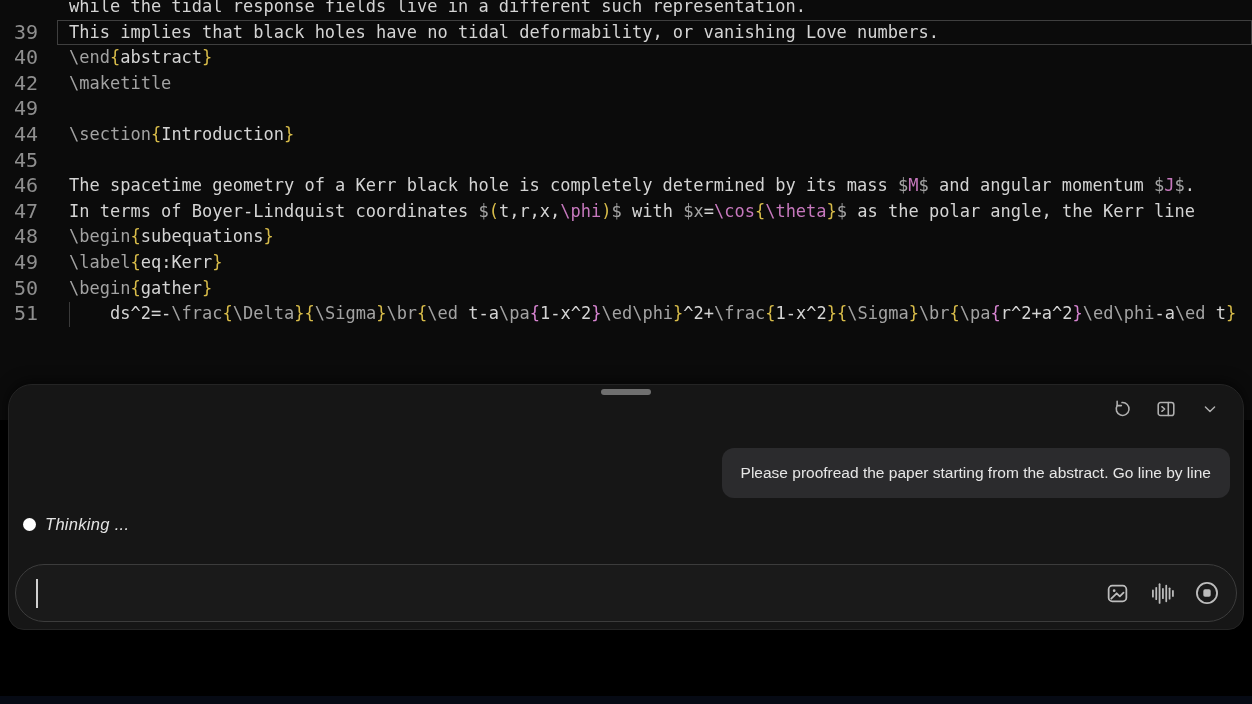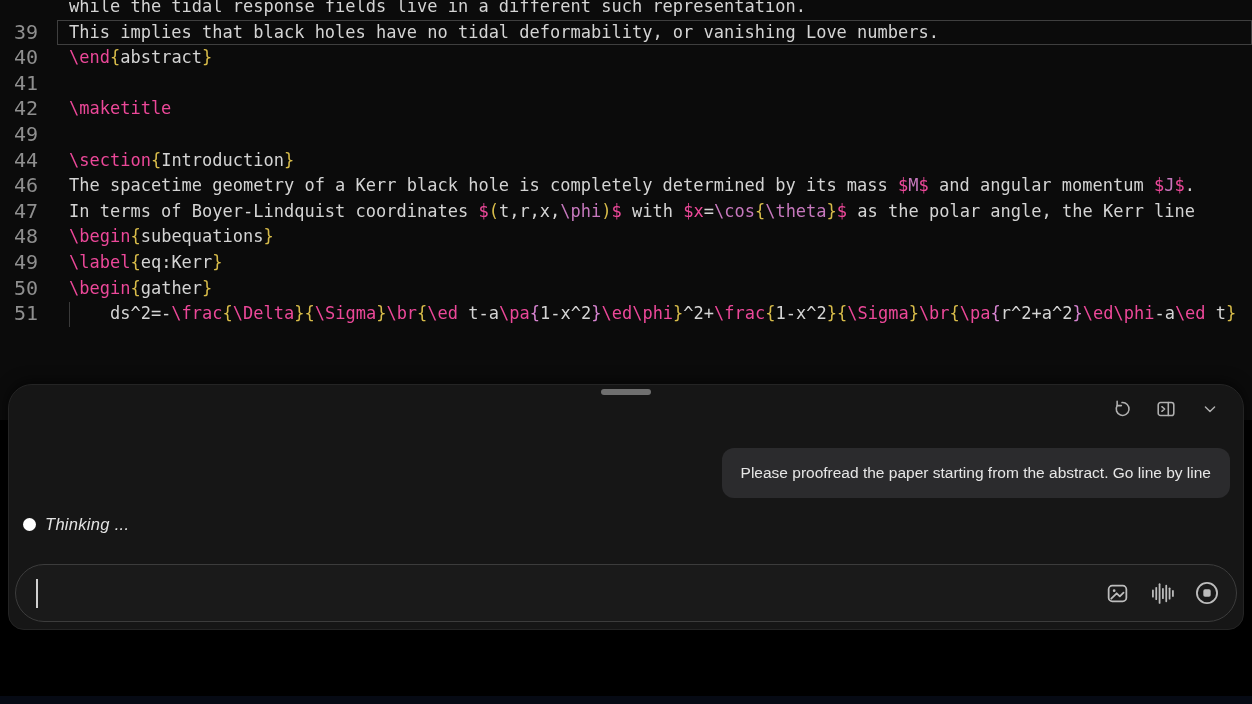--- a/index.html
+++ b/index.html
@@ -10,21 +10,21 @@
   .editor{position:absolute;top:0;left:0;width:1252px;height:420px;background:#0b0b0b;overflow:hidden;}
   .rows{position:absolute;top:-6px;left:0;right:0;}
   .row{display:flex;height:25.6px;line-height:25.6px;position:relative;
        font-family:"DejaVu Sans Mono","Liberation Mono",monospace;font-size:17px;}
   .gutter{width:38px;flex:none;text-align:right;color:#8f8f8f;font-size:20px;}
   .code{flex:1;padding-left:31px;white-space:pre;color:#d4d4d4;}
   .row.current::after{content:'';position:absolute;left:57px;right:0;top:0;bottom:0;
        border:1px solid #3f3f3f;pointer-events:none;}
   .indent-guide{position:absolute;left:69px;top:1px;bottom:0;width:1px;background:#3a3a3a;}
   .tok-t{color:#d4d4d4;}
-  .tok-c{color:#ec4899;}
+  .tok-c{color:#a3a3a3;}
   .tok-b1{color:#d8bc4a;}
   .tok-b2{color:#d684d0;}
   .tok-m{color:#c678bd;}
 
   
   .panel{position:absolute;left:8px;top:384px;width:1236px;height:246px;
        background:#161616;border:1px solid #242424;box-sizing:border-box;
        border-radius:24px 24px 16px 16px;box-shadow:0 -3px 14px rgba(0,0,0,.55);}
   .drag-handle{position:absolute;left:50%;transform:translateX(-50%);top:4px;width:50px;height:6px;
        background:#6f6f6f;border-radius:3px;}
@@ -61,34 +61,34 @@
       </div>
       <div class="row current">
         <div class="gutter">39</div>
         <div class="code"><span class="tok-t">This implies that black holes have no tidal deformability, or vanishing Love numbers.</span></div>
       </div>
       <div class="row">
         <div class="gutter">40</div>
         <div class="code"><span class="tok-c">\end</span><span class="tok-b1">{</span><span class="tok-t">abstract</span><span class="tok-b1">}</span></div>
       </div>
       <div class="row">
-        <div class="gutter">41</div>
-        <div class="code"></div>
-      </div>
-      <div class="row">
         <div class="gutter">42</div>
         <div class="code"><span class="tok-c">\maketitle</span></div>
       </div>
       <div class="row">
         <div class="gutter">49</div>
         <div class="code"></div>
       </div>
       <div class="row">
         <div class="gutter">44</div>
         <div class="code"><span class="tok-c">\section</span><span class="tok-b1">{</span><span class="tok-t">Introduction</span><span class="tok-b1">}</span></div>
+      </div>
+      <div class="row">
+        <div class="gutter">45</div>
+        <div class="code"></div>
       </div>
       <div class="row">
         <div class="gutter">46</div>
         <div class="code"><span class="tok-t">The spacetime geometry of a Kerr black hole is completely determined by its mass </span><span class="tok-c">$</span><span class="tok-m">M</span><span class="tok-c">$</span><span class="tok-t"> and angular momentum </span><span class="tok-c">$</span><span class="tok-m">J</span><span class="tok-c">$</span><span class="tok-t">.</span></div>
       </div>
       <div class="row">
         <div class="gutter">47</div>
         <div class="code"><span class="tok-t">In terms of Boyer-Lindquist coordinates </span><span class="tok-c">$</span><span class="tok-b1">(</span><span class="tok-t">t,r,x,</span><span class="tok-m">\phi</span><span class="tok-b1">)</span><span class="tok-c">$</span><span class="tok-t"> with </span><span class="tok-c">$</span><span class="tok-c">x</span><span class="tok-t">=</span><span class="tok-m">\cos</span><span class="tok-b1">{</span><span class="tok-m">\theta</span><span class="tok-b1">}</span><span class="tok-c">$</span><span class="tok-t"> as the polar angle, the Kerr line</span></div>
       </div>
       <div class="row">

